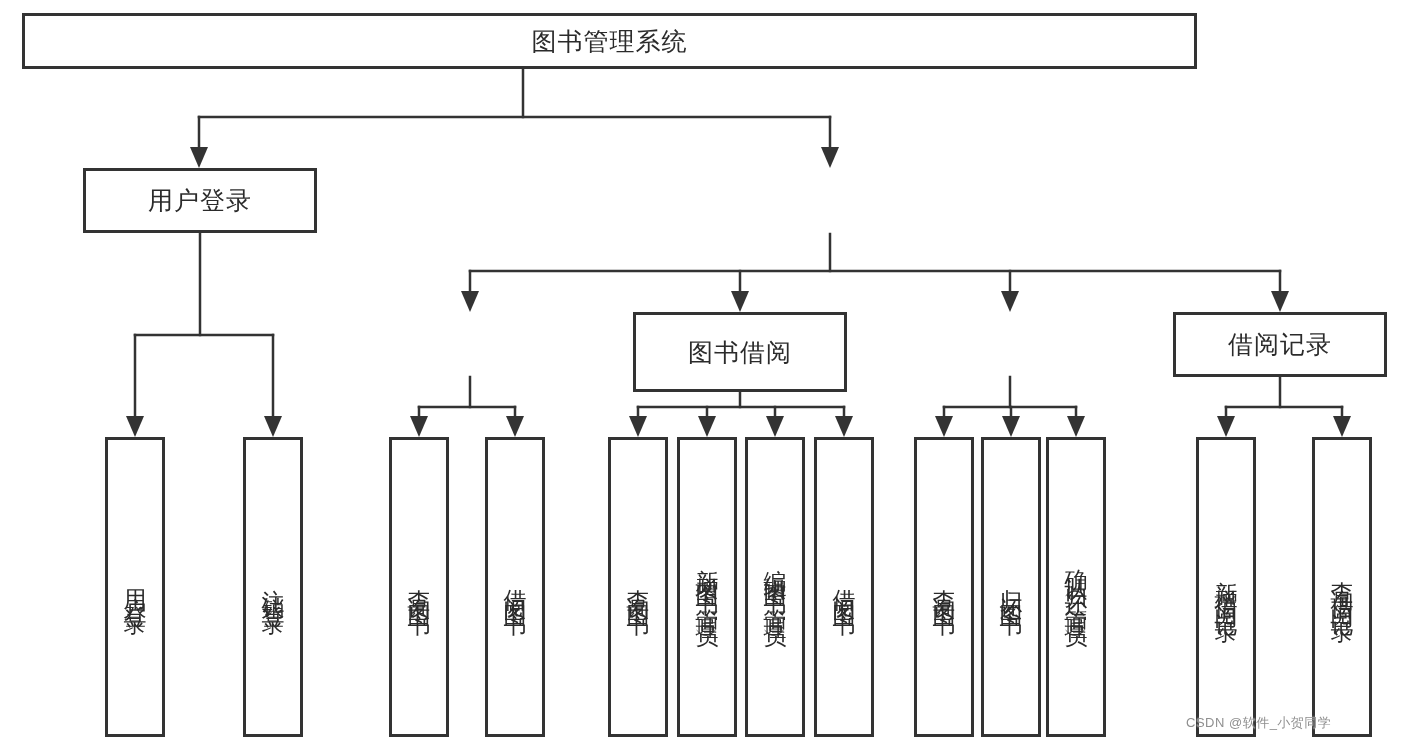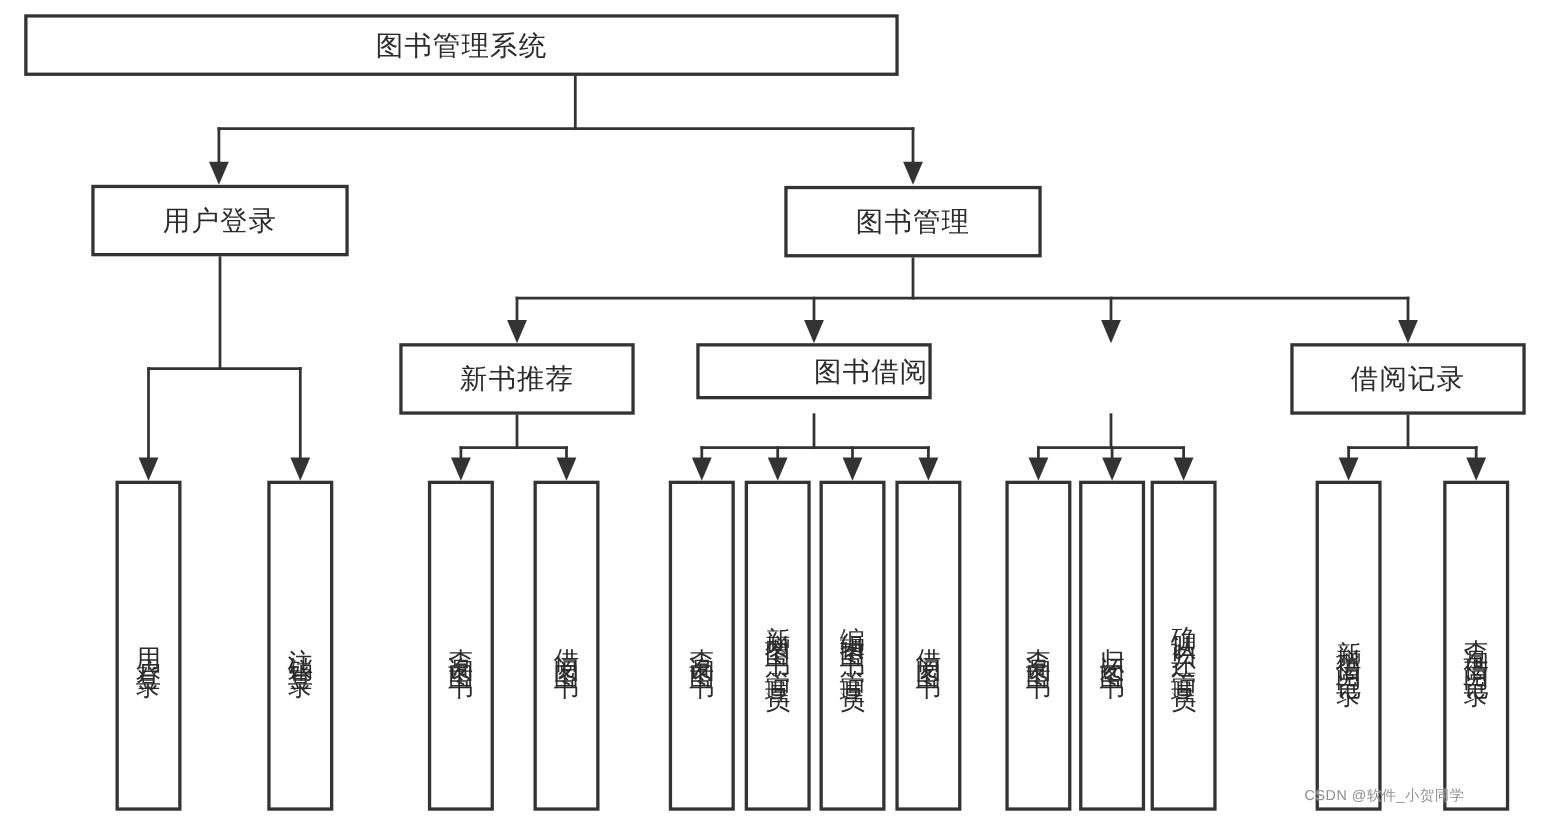--- a/index.html
+++ b/index.html
@@ -113,35 +113,29 @@
       <polygon points="766,416 784,416 775,437"></polygon>
       <polygon points="835,416 853,416 844,437"></polygon>
       <polygon points="935,416 953,416 944,437"></polygon>
       <polygon points="1002,416 1020,416 1011,437"></polygon>
       <polygon points="1067,416 1085,416 1076,437"></polygon>
       <polygon points="1217,416 1235,416 1226,437"></polygon>
       <polygon points="1333,416 1351,416 1342,437"></polygon>
     </g>
   </svg>
 
-  <div class="box h-box" style="left:22px; top:13px; width:795px; height:56px;">
+  <div class="box h-box" style="left:22px; top:13px; width:1175px; height:56px;">
     <span>图书管理系统</span>
   </div>
 
   <div class="box h-box" style="left:83px; top:168px; width:234px; height:65px;">
     <span>用户登录</span>
   </div>
-  <div class="box h-box" style="left:713px; top:169px; width:234px; height:65px;">
-    <span>图书管理</span>
-  </div>
 
-  <div class="box h-box" style="left:363px; top:312px; width:214px; height:65px;">
-    <span>新书推荐</span>
-  </div>
-  <div class="box h-box" style="left:633px; top:312px; width:214px; height:51px;justify-content:flex-end;">
+  <div class="box h-box" style="left:633px; top:312px; width:214px; height:80px;">
     <span>图书借阅</span>
   </div>
   <div class="box h-box" style="left:1173px; top:312px; width:214px; height:65px;">
     <span>借阅记录</span>
   </div>
 
   <div class="box v-box" style="left:105px;">
     <span class="v-label">用户登录</span>
   </div>
   <div class="box v-box" style="left:243px;">

